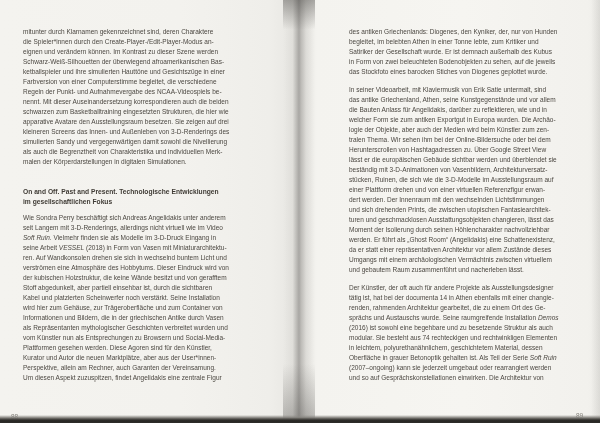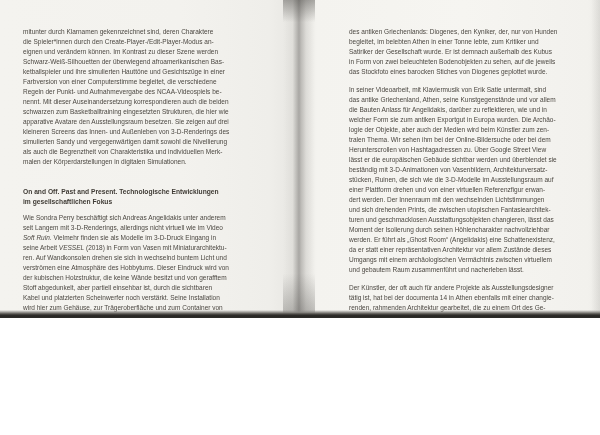--- a/index.html
+++ b/index.html
@@ -1,18 +1,18 @@
 <!DOCTYPE html>
 <html style="--ink: #4b4741; --heading: #3f3b35; --pagenum: #85827c; --edge: #2e2d2a;"><head>
 <meta charset="utf-8">
 <style>
   html,body{margin:0;padding:0;}
   .canvas{
     position:relative;
-    width:600px;height:318px;
+    width:600px;height:423px;
     overflow:hidden;
     background:#000000;
     font-family:"Liberation Sans","DejaVu Sans",sans-serif;
   }
   .page{position:absolute;top:0;bottom:0;}
   .page-left{
     left:0;width:299px;
     background:linear-gradient(90deg,#f4f3ef 0%,#f3f2ee 60%,#efeeea 90%,#e7e6e2 99%);
   }
   .page-right{

